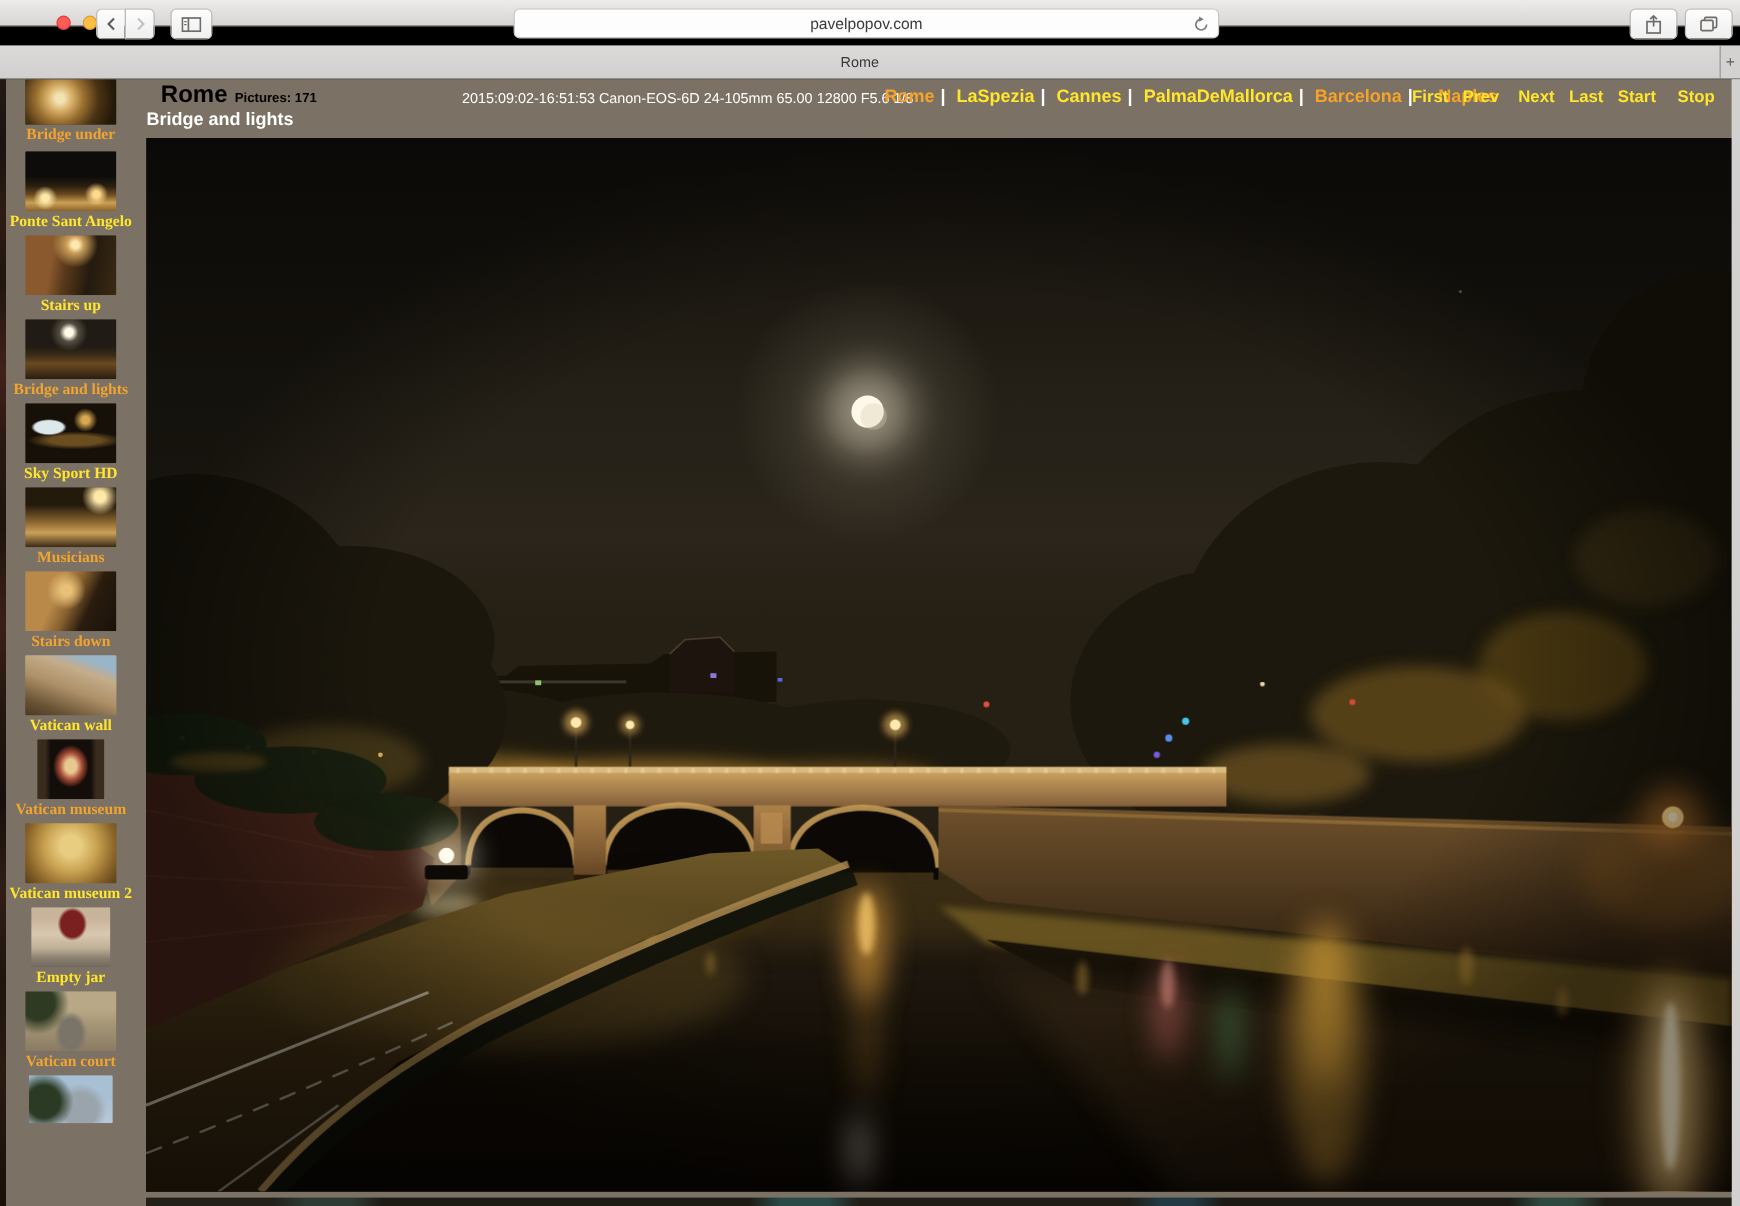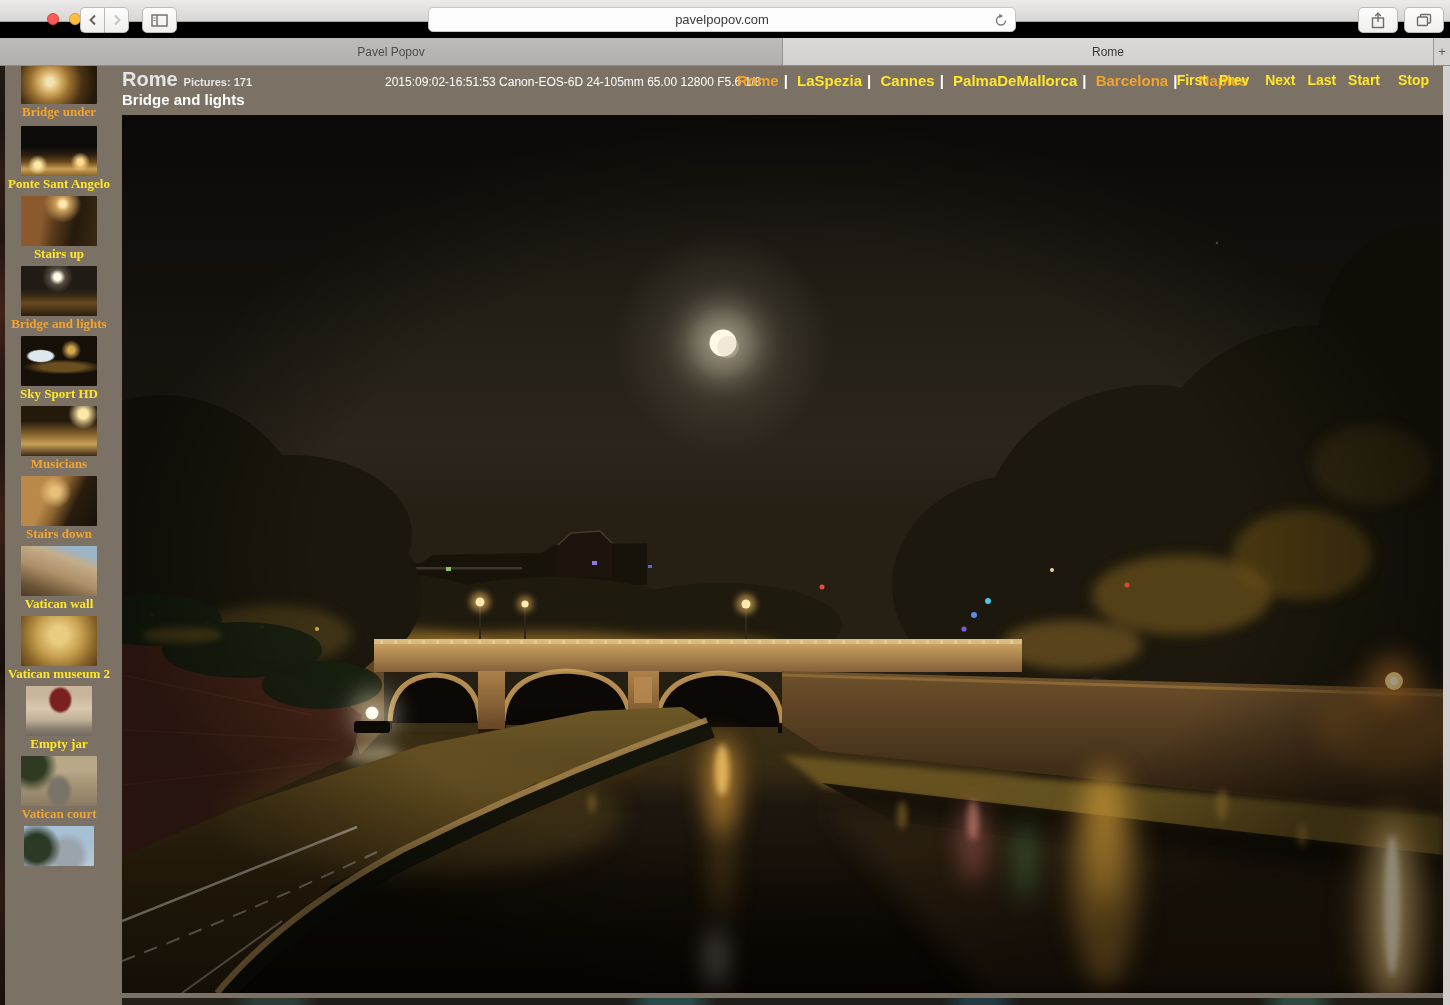--- a/index.html
+++ b/index.html
@@ -72,21 +72,21 @@
   .t-stairs-down{background:radial-gradient(circle at 45% 32%,#e8c078 0 8%,transparent 30%),linear-gradient(115deg,#b9894a 0 35%,#8a6230 50%,#2a1c0e 68%,#18120a 100%);}
   .t-vatican-wall{background:linear-gradient(200deg,#9ab4c8 0 16%,#c4ad8a 30%,#ad9068 55%,#6a5436 82%,#4a3a24 100%);}
   .t-vatican-museum{background:radial-gradient(ellipse 30% 40% at 50% 45%,#e8c890 0 28%,#a85038 55%,#4a2018 78%,transparent 88%),linear-gradient(90deg,#3a2c1c 0 12%,#140e0a 20% 80%,#3a2c1c 88% 100%);}
   .t-vatican-museum-2{background:radial-gradient(circle at 50% 38%,#e8cc80 0 18%,#c8a050 45%,#8a6428 75%,#5a3e18 100%);}
   .t-empty-jar{background:radial-gradient(ellipse 30% 45% at 52% 28%,#7a2020 0 48%,transparent 62%),linear-gradient(#c8b49a 0 18%,#d8c8b0 45%,#c0b098 68%,#8a8070 85%,#70685c 100%);}
   .t-vatican-court{background:radial-gradient(circle at 14% 20%,#2e3a22 0 18%,transparent 34%),radial-gradient(ellipse 30% 60% at 50% 70%,#7a7468 0 40%,transparent 60%),linear-gradient(#b8a888 0 30%,#a89878 52%,#8a7a62 100%);}
   .t-dome{background:radial-gradient(circle at 18% 55%,#2a3a24 0 22%,transparent 40%),radial-gradient(circle at 62% 72%,#9aa4ac 0 26%,transparent 42%),linear-gradient(#a8c0d4 0 45%,#b8c8d8 100%);}
 
   
   .content{position:absolute;left:122px;top:0;width:1321px;height:100%;}
-  .hrow1{position:absolute;left:0;top:2px;color:#e5e5e5;white-space:nowrap;}
+  .hrow1{position:absolute;left:12px;top:2px;color:#000000;white-space:nowrap;}
   .gallery-title{font-size:20px;font-weight:bold;}
   .pict{font-size:11px;font-weight:bold;margin-left:6px;}
   .exif{position:absolute;left:263px;top:9px;font-size:12px;color:#fff;white-space:nowrap;}
   .galnav{position:absolute;left:615px;top:6px;font-size:15px;font-weight:bold;white-space:nowrap;}
   .glink .sep{color:#fff;margin:0 5px;}
   .glink:last-of-type .sep{display:none;}
   .pager{position:absolute;right:14px;top:6px;font-size:14px;font-weight:bold;white-space:nowrap;}
   .pager .plink{margin-left:8px;}
   .pager .plink.gap{margin-left:14px;}
   .photo-title{position:absolute;left:0;top:25px;font-size:15px;font-weight:bold;color:#fff;}
@@ -145,23 +145,20 @@
   <div class="chrome-btn btn-tabs">
     <svg width="16" height="14" viewBox="0 0 16 14">
       <rect x="4.5" y="1.5" width="10" height="8.5" rx="1" fill="none" stroke="#6e6c6a" stroke-width="1.4"></rect>
       <rect x="1.5" y="4" width="10" height="8.5" rx="1" fill="#f5f4f3" stroke="#6e6c6a" stroke-width="1.4"></rect>
     </svg>
   </div>
 </div>
 
 <div class="tabbar">
 
-    <div class="tab inactive">
-      <span class="tab-label">Pavel Popov</span>
-    </div>
 
     <div class="tab active">
       <span class="tab-label">Rome</span>
     </div>
 
   <div class="newtab">
     <span>+</span>
   </div>
 </div>
 
@@ -204,20 +201,24 @@
       <div class="sb-item">
         <div class="thumb t-stairs-down"></div>
         <span class="sb-label" style="color: rgb(242, 164, 46);">Stairs down</span>
       </div>
 
       <div class="sb-item">
         <div class="thumb t-vatican-wall"></div>
         <span class="sb-label" style="color: rgb(255, 229, 43);">Vatican wall</span>
       </div>
 
+      <div class="sb-item narrow">
+        <div class="thumb narrow t-vatican-museum"></div>
+        <span class="sb-label" style="color: rgb(242, 164, 46);">Vatican museum</span>
+      </div>
 
       <div class="sb-item">
         <div class="thumb t-vatican-museum-2"></div>
         <span class="sb-label" style="color: rgb(255, 229, 43);">Vatican museum 2</span>
       </div>
 
       <div class="sb-item mid">
         <div class="thumb mid t-empty-jar"></div>
         <span class="sb-label" style="color: rgb(255, 229, 43);">Empty jar</span>
       </div>

